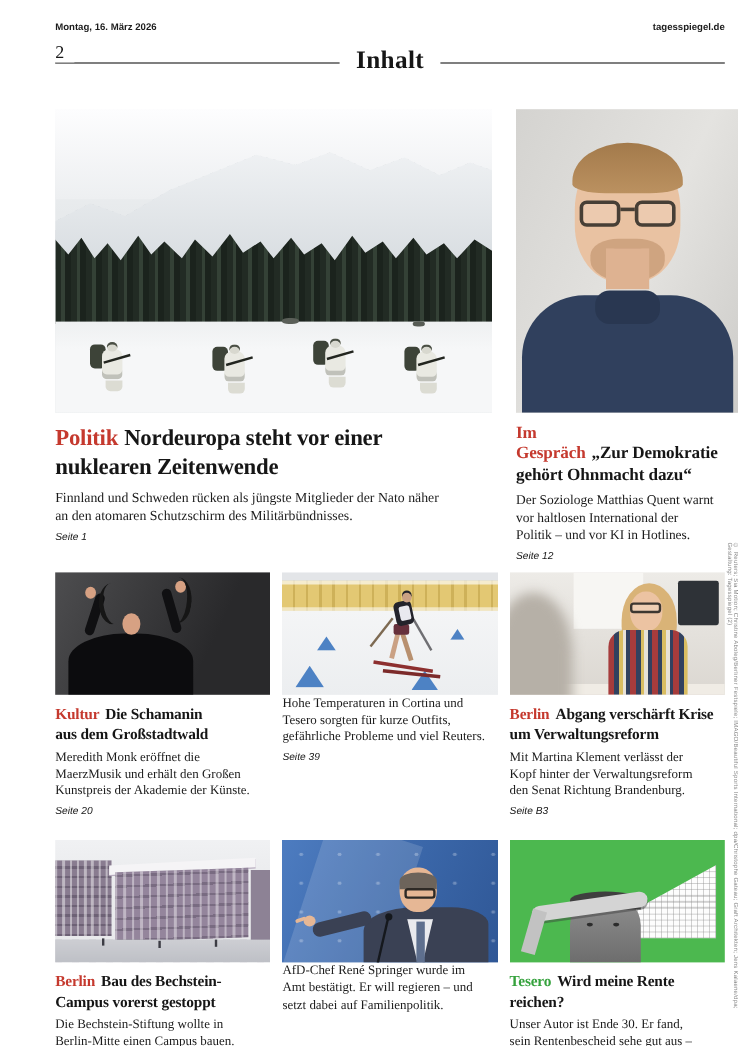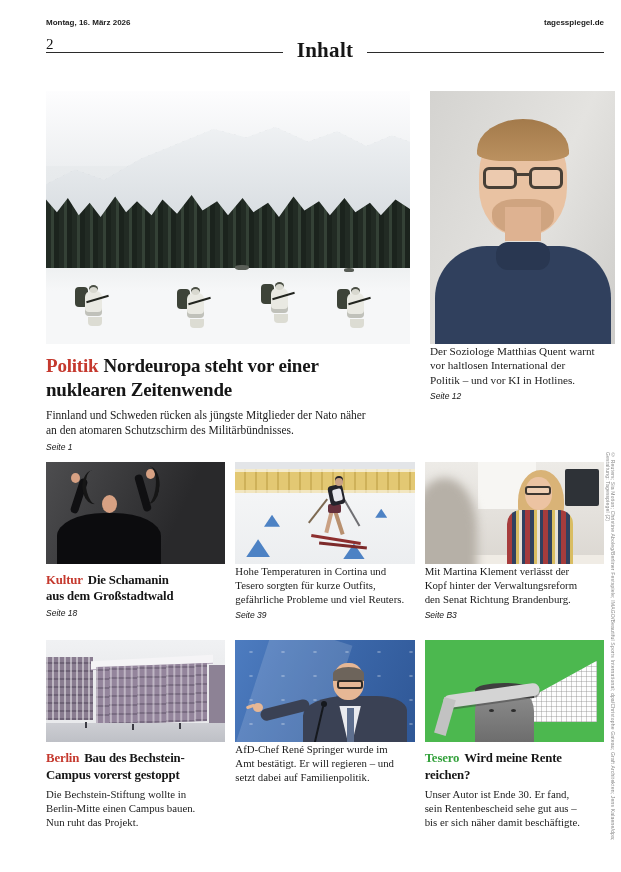--- a/index.html
+++ b/index.html
@@ -234,20 +234,22 @@
           <span class="p-glasses" style="position:absolute">
               <i class="lz l"></i>
               <i class="lz r"></i>
               <i class="bridge"></i>
             </span>
         </span>
         <i class="p-neck"></i>
         <i class="p-sweater"></i>
         <i class="p-collar"></i>
       </figure>
+      <h3><span class="kicker">Im Gespräch</span><span class="hl">„Zur Demokratie
+gehört Ohnmacht dazu“</span></h3>
       <p class="summary">Der Soziologe Matthias Quent warnt
 vor haltlosen International der
 Politik – und vor KI in Hotlines.</p>
       <p class="seite">Seite 12</p>
     </article>
   </section>
 
   <section class="grid">
 
     <article class="teaser">
@@ -256,21 +258,24 @@
         <i class="m-armL"></i>
           <i class="m-armR"></i>
         <i class="m-face"></i>
         <i class="m-handL"></i>
           <i class="m-handR"></i>
         <i class="m-braidL"></i>
           <i class="m-braidR"></i>
       </figure>
       <h3><span class="kicker">Kultur</span><span class="hl">Die Schamanin
 aus dem Großstadtwald</span></h3>
-      <p class="seite">Seite 18</p>
+      <p class="summary">Meredith Monk eröffnet die
+MaerzMusik und erhält den Großen
+Kunstpreis der Akademie der Künste.</p>
+      <p class="seite">Seite 20</p>
     </article>
 
     <article class="teaser">
       <figure class="art-ski">
         <i class="s-top"></i>
           <i class="s-fence"></i>
           <i class="s-snow"></i>
         <i class="s-cone c1"></i>
           <i class="s-cone c2"></i>
         <i class="s-cone c3"></i>
@@ -298,20 +303,22 @@
       <figure class="art-office">
         <i class="o-window"></i>
           <i class="o-monitor"></i>
         <i class="o-desk"></i>
         <i class="o-hair"></i>
           <i class="o-face"></i>
         <i class="o-glasses"></i>
           <i class="o-blouse"></i>
         <i class="o-fg"></i>
       </figure>
+      <h3><span class="kicker">Berlin</span><span class="hl">Abgang verschärft Krise
+um Verwaltungsreform</span></h3>
       <p class="summary">Mit Martina Klement verlässt der
 Kopf hinter der Verwaltungsreform
 den Senat Richtung Brandenburg.</p>
       <p class="seite">Seite B3</p>
     </article>
 
     <article class="teaser">
       <figure class="art-campus">
         <i class="c-left"></i>
           <i class="c-roof"></i>

